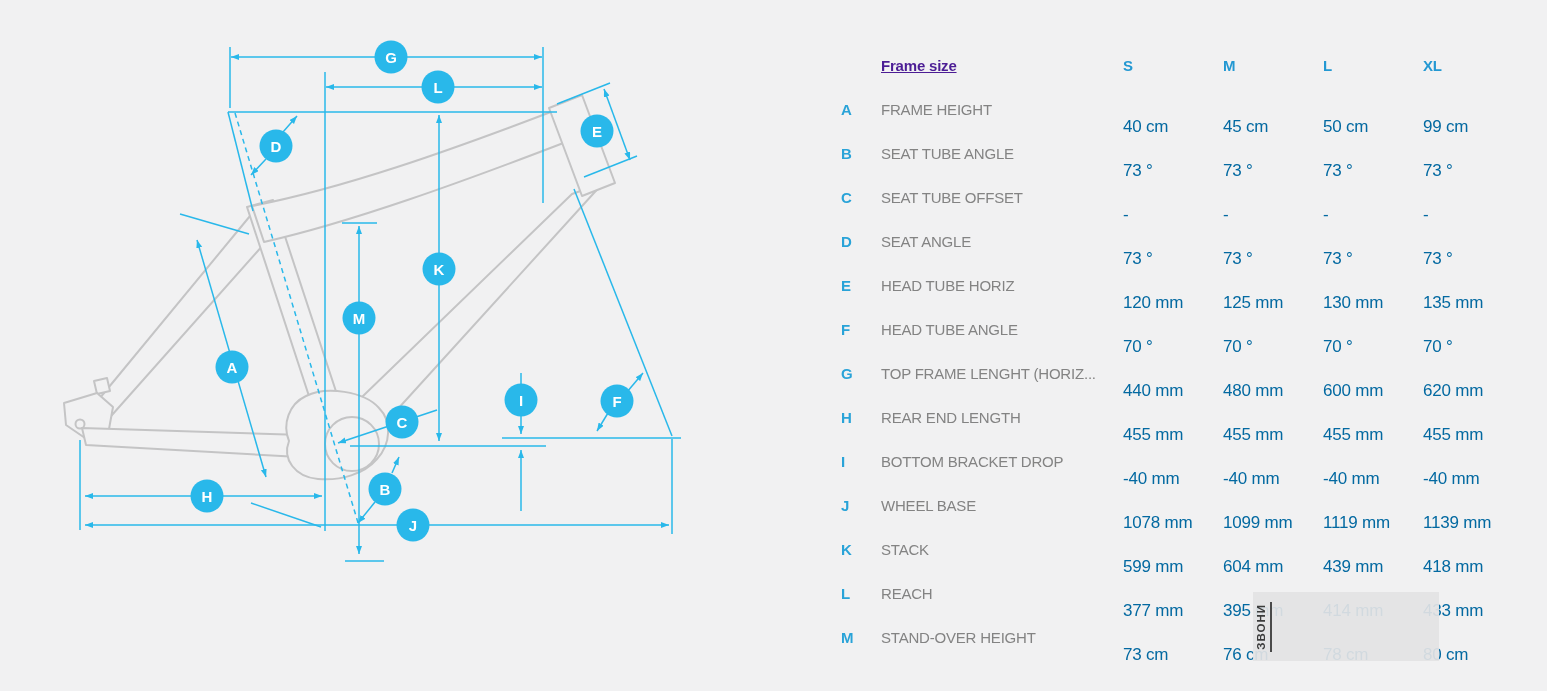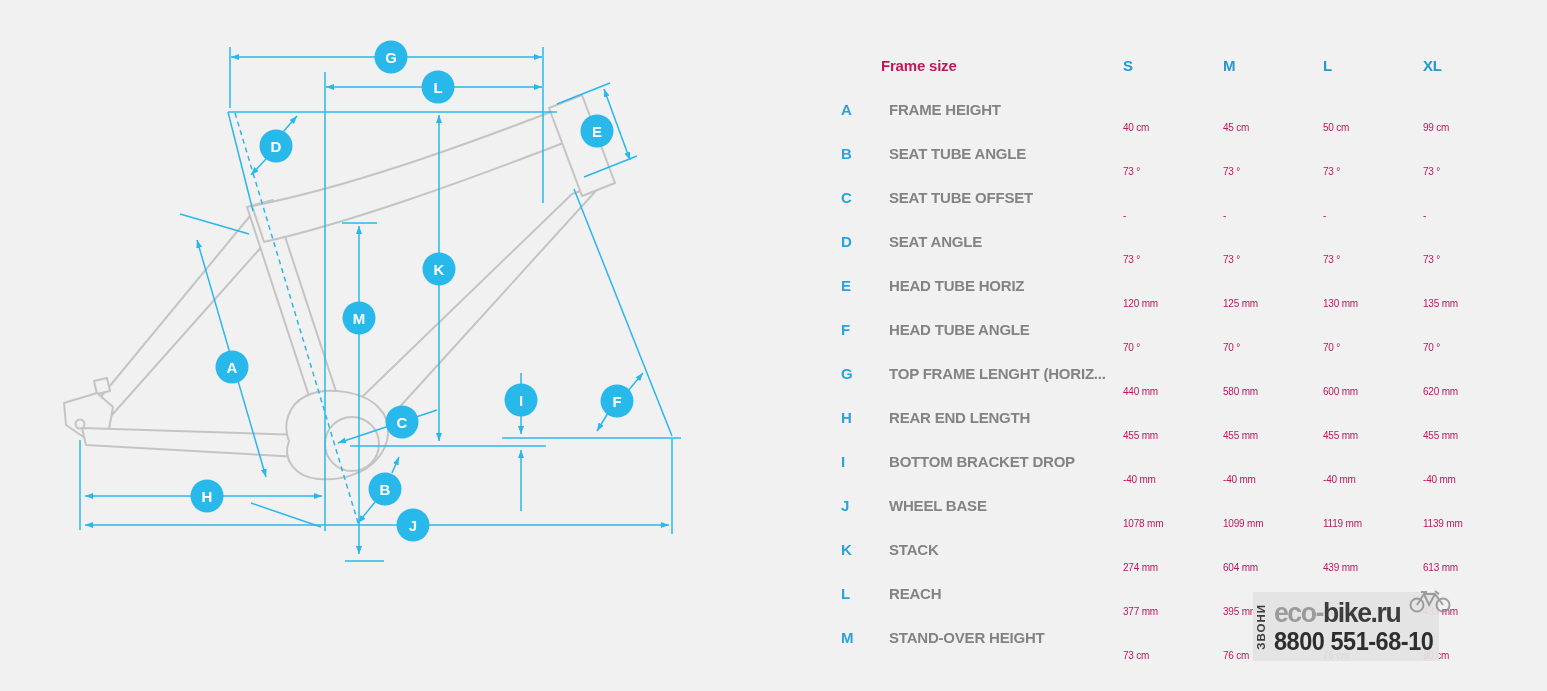--- a/index.html
+++ b/index.html
@@ -19,24 +19,24 @@
   #spec-table{
     position:absolute;left:828px;top:43px;
     display:grid;
     grid-template-columns:52px 240px 100px 100px 100px 100px;
     grid-auto-rows:44px;
     align-items:center;
     font-size:15px;
   }
   .cell{white-space:nowrap;overflow:hidden;letter-spacing:-0.2px;}
   .cell.letter{padding-left:13px;color:#29a3d8;font-weight:bold;}
-  .cell.header-label{color:#be185d;font-weight:bold;padding-left:1px;}
+  .cell.header-label{color:#4c1d95;font-weight:bold;padding-left:1px;text-decoration:underline;}
   .cell.size-head{color:#2398d2;font-weight:bold;padding-left:3px;}
-  .cell.label{color:#838383;font-weight:bold;padding-left:1px;margin-left:8px;}
-  .cell.value{color:#be185d;padding-left:3px;font-size:10px;margin-top:36px;}
+  .cell.label{color:#838383;font-weight:normal;padding-left:1px;}
+  .cell.value{color:#0369a1;padding-left:3px;font-size:17px;margin-top:36px;}
   
   #watermark{
     position:absolute;left:1253px;top:592px;width:186px;height:69px;
     background:rgba(227,227,228,0.92);
     display:flex;align-items:center;z-index:5;
   }
   #watermark .call{
     writing-mode:vertical-rl;transform:rotate(180deg);
     font-size:11.5px;font-weight:bold;color:#3c3c3c;
     letter-spacing:1px;line-height:1;margin:0 2px 0 3px;
@@ -234,21 +234,21 @@
   <div class="cell letter">F</div>
   <div class="cell label">HEAD TUBE ANGLE</div>
   <div class="cell value">70 °</div>
   <div class="cell value">70 °</div>
   <div class="cell value">70 °</div>
   <div class="cell value">70 °</div>
 
   <div class="cell letter">G</div>
   <div class="cell label">TOP FRAME LENGHT (HORIZ...</div>
   <div class="cell value">440 mm</div>
-  <div class="cell value">580 mm</div>
+  <div class="cell value">480 mm</div>
   <div class="cell value">600 mm</div>
   <div class="cell value">620 mm</div>
 
   <div class="cell letter">H</div>
   <div class="cell label">REAR END LENGTH</div>
   <div class="cell value">455 mm</div>
   <div class="cell value">455 mm</div>
   <div class="cell value">455 mm</div>
   <div class="cell value">455 mm</div>
 
@@ -261,49 +261,36 @@
 
   <div class="cell letter">J</div>
   <div class="cell label">WHEEL BASE</div>
   <div class="cell value">1078 mm</div>
   <div class="cell value">1099 mm</div>
   <div class="cell value">1119 mm</div>
   <div class="cell value">1139 mm</div>
 
   <div class="cell letter">K</div>
   <div class="cell label">STACK</div>
-  <div class="cell value">274 mm</div>
+  <div class="cell value">599 mm</div>
   <div class="cell value">604 mm</div>
   <div class="cell value">439 mm</div>
-  <div class="cell value">613 mm</div>
+  <div class="cell value">418 mm</div>
 
   <div class="cell letter">L</div>
   <div class="cell label">REACH</div>
   <div class="cell value">377 mm</div>
   <div class="cell value">395 mm</div>
   <div class="cell value">414 mm</div>
   <div class="cell value">433 mm</div>
 
   <div class="cell letter">M</div>
   <div class="cell label">STAND-OVER HEIGHT</div>
   <div class="cell value">73 cm</div>
   <div class="cell value">76 cm</div>
   <div class="cell value">78 cm</div>
   <div class="cell value">80 cm</div>
 </div>
 
 <div id="watermark">
   <span class="call">ЗВОНИ</span>
   <span class="divider"></span>
-  <span class="wm-col">
-    <span class="brand-line">
-      <span class="brand-light">eco-</span><span class="brand-dark">bike.ru</span>
-    </span>
-    <span class="phone-line">8800 551-68-10</span>
-    <svg id="wm-bike" width="42" height="24" viewBox="0 0 42 24">
-      <g stroke="#8a8a8a" stroke-width="2" fill="none">
-        <circle cx="8" cy="16" r="6.5"></circle>
-        <circle cx="34" cy="16" r="6.5"></circle>
-        <path d="M8,16 L15,5 L26,5 L34,16 M15,5 L20,16 L26,5 M12,3 L18,3 M26,2 L30,5"></path>
-      </g>
-    </svg>
-  </span>
 </div>
 
 </body></html>

